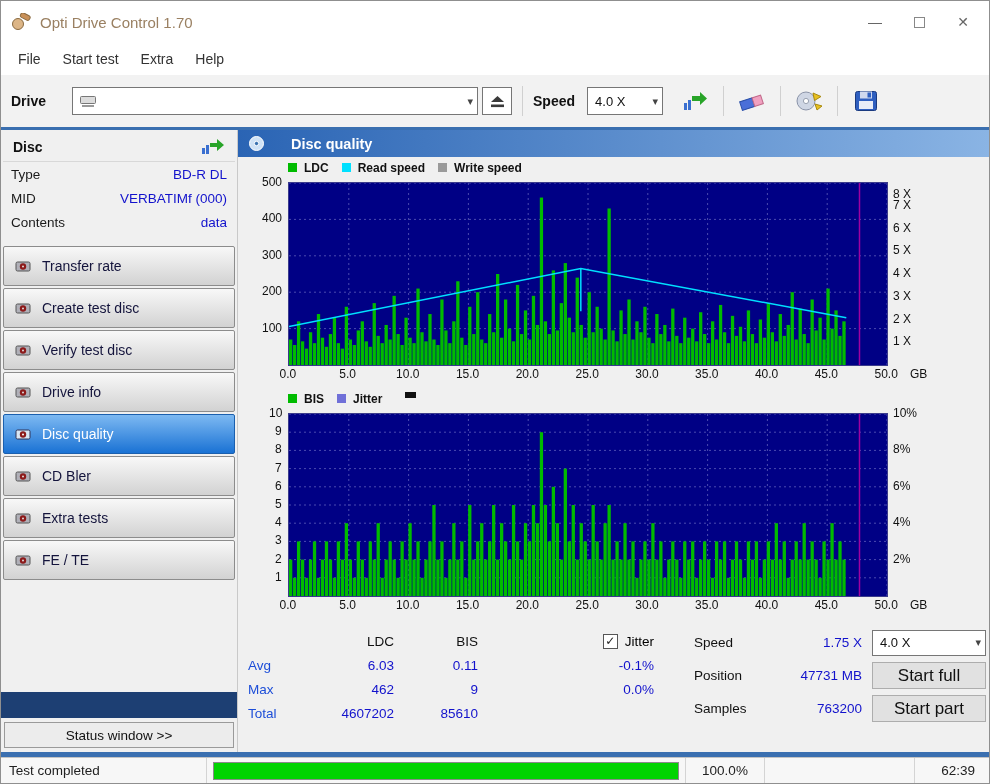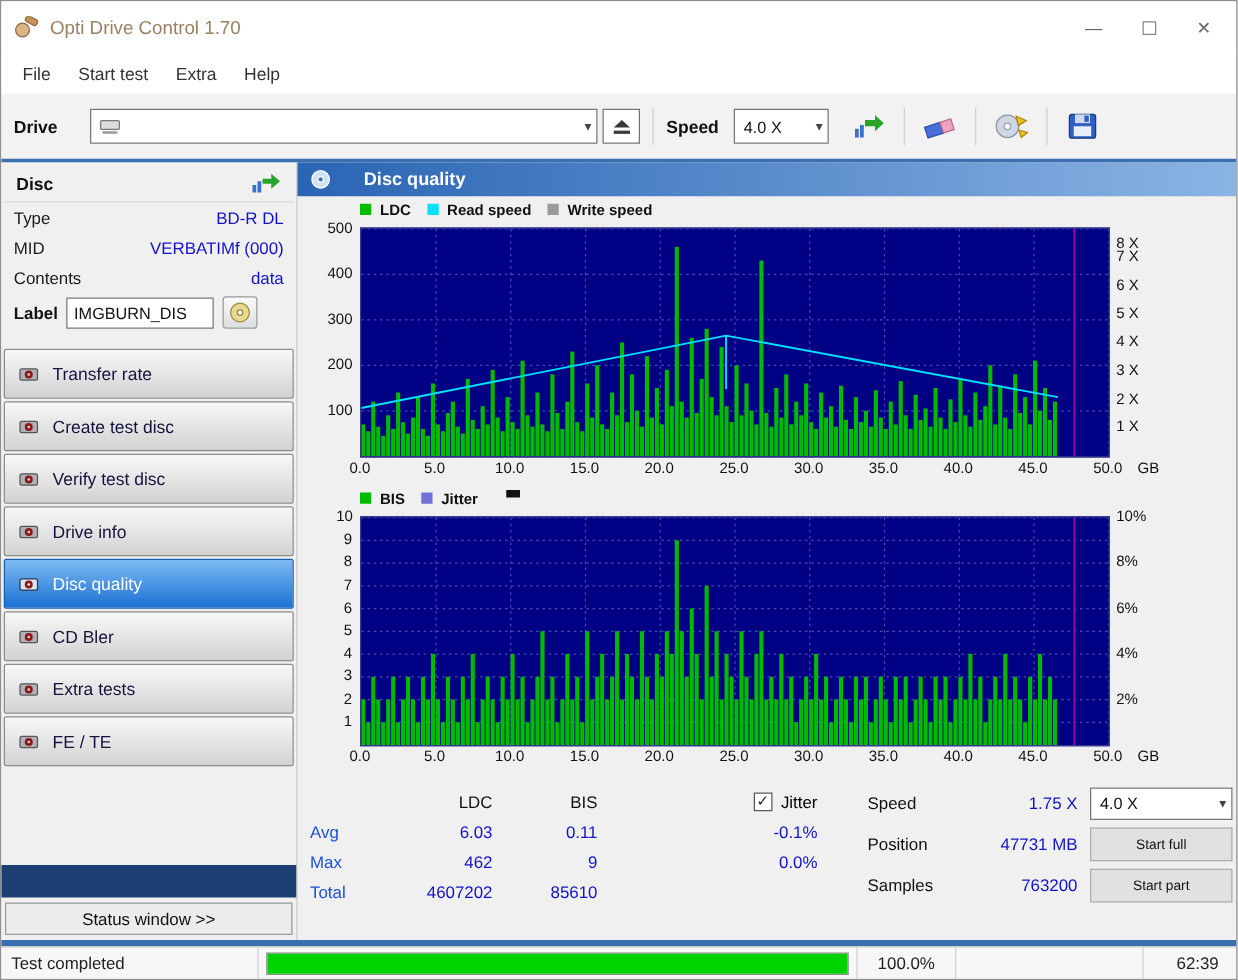--- a/index.html
+++ b/index.html
@@ -68,21 +68,21 @@
   .stats-table { display:grid; grid-template-columns:48px 98px 84px 176px; grid-auto-rows:24px; align-items:center; font-size:13.5px; }
   .st-rowlabel { color:#1d4ed8; }
   .st-head { color:#111; text-align:right; }
   .st-val { color:#1212cc; text-align:right; }
   .jit-head { display:flex; align-items:center; justify-content:flex-end; gap:7px; }
   .checkbox { width:15px; height:15px; background:#fff; border:1px solid #555; display:flex; align-items:center; justify-content:center; font-size:12px; color:#1a1a1a; font-weight:700; line-height:1; }
   .stats-ctrls { display:grid; grid-template-columns:66px 92px 114px; grid-auto-rows:27px; row-gap:6px; column-gap:10px; align-items:center; margin-left:40px; font-size:13.5px; }
   .ctrl-lbl { color:#111; }
   .ctrl-val { color:#1212cc; text-align:right; }
   .ctrl-combo { height:26px; }
-  .push-btn { height:27px; background:#e1e1e1; border:1px solid #adadad; font-size:11px; color:#111; display:flex; align-items:center; justify-content:center; }
+  .push-btn { height:27px; background:#e1e1e1; border:1px solid #adadad; font-size:17px; color:#111; display:flex; align-items:center; justify-content:center; }
   
   .bottom-accent { height:5px; background:#3a6fb0; flex:0 0 auto; }
   .statusbar { height:26px; background:#f7f7f7; border-top:1px solid #c4c4c4; display:flex; align-items:center; flex:0 0 auto; font-size:13.5px; color:#222; }
   .sb-text { width:205px; padding-left:8px; }
   .sb-sep { width:1px; height:100%; background:#d4d4d4; }
   .progress-outer { width:466px; height:18px; border:1px solid #8a8a8a; background:#fff; margin:0 6px; }
   .progress-fill { height:100%; background:#00d400; width:0; }
   .sb-pct { width:78px; text-align:center; }
   .sb-fill { flex:1; }
   .sb-time { width:74px; text-align:right; padding-right:14px; }
@@ -196,30 +196,20 @@
     </div>
     <div class="info-row">
       <span class="lbl">MID</span>
       <span class="val">VERBATIMf (000)</span>
     </div>
     <div class="info-row">
       <span class="lbl">Contents</span>
       <span class="val">data</span>
     </div>
 
-    <div class="label-row">
-      <span class="lbl">Label</span>
-      <input class="label-input" value="IMGBURN_DIS" style="">
-      <span class="label-disc-btn">
-        <svg width="18" height="18">
-            <circle cx="9" cy="9" r="7.5" fill="#e8d890" stroke="#9a8a40"></circle>
-            <circle cx="9" cy="9" r="2.2" fill="#f8f8f0" stroke="#9a8a40"></circle>
-          </svg>
-      </span>
-    </div>
 
     <div class="sb-buttons">
       <div class="sb-btn">
         <svg width="16" height="16" viewBox="0 0 16 16">
             <rect x="1" y="4" width="14" height="9" rx="1.5" fill="#b0b0b8" stroke="#555"></rect>
             <circle cx="8" cy="8.5" r="3.2" fill="#8c1a1a"></circle>
             <circle cx="8" cy="8.5" r="1" fill="#ddd"></circle>
           </svg>
         <span>Transfer rate</span>
       </div>

